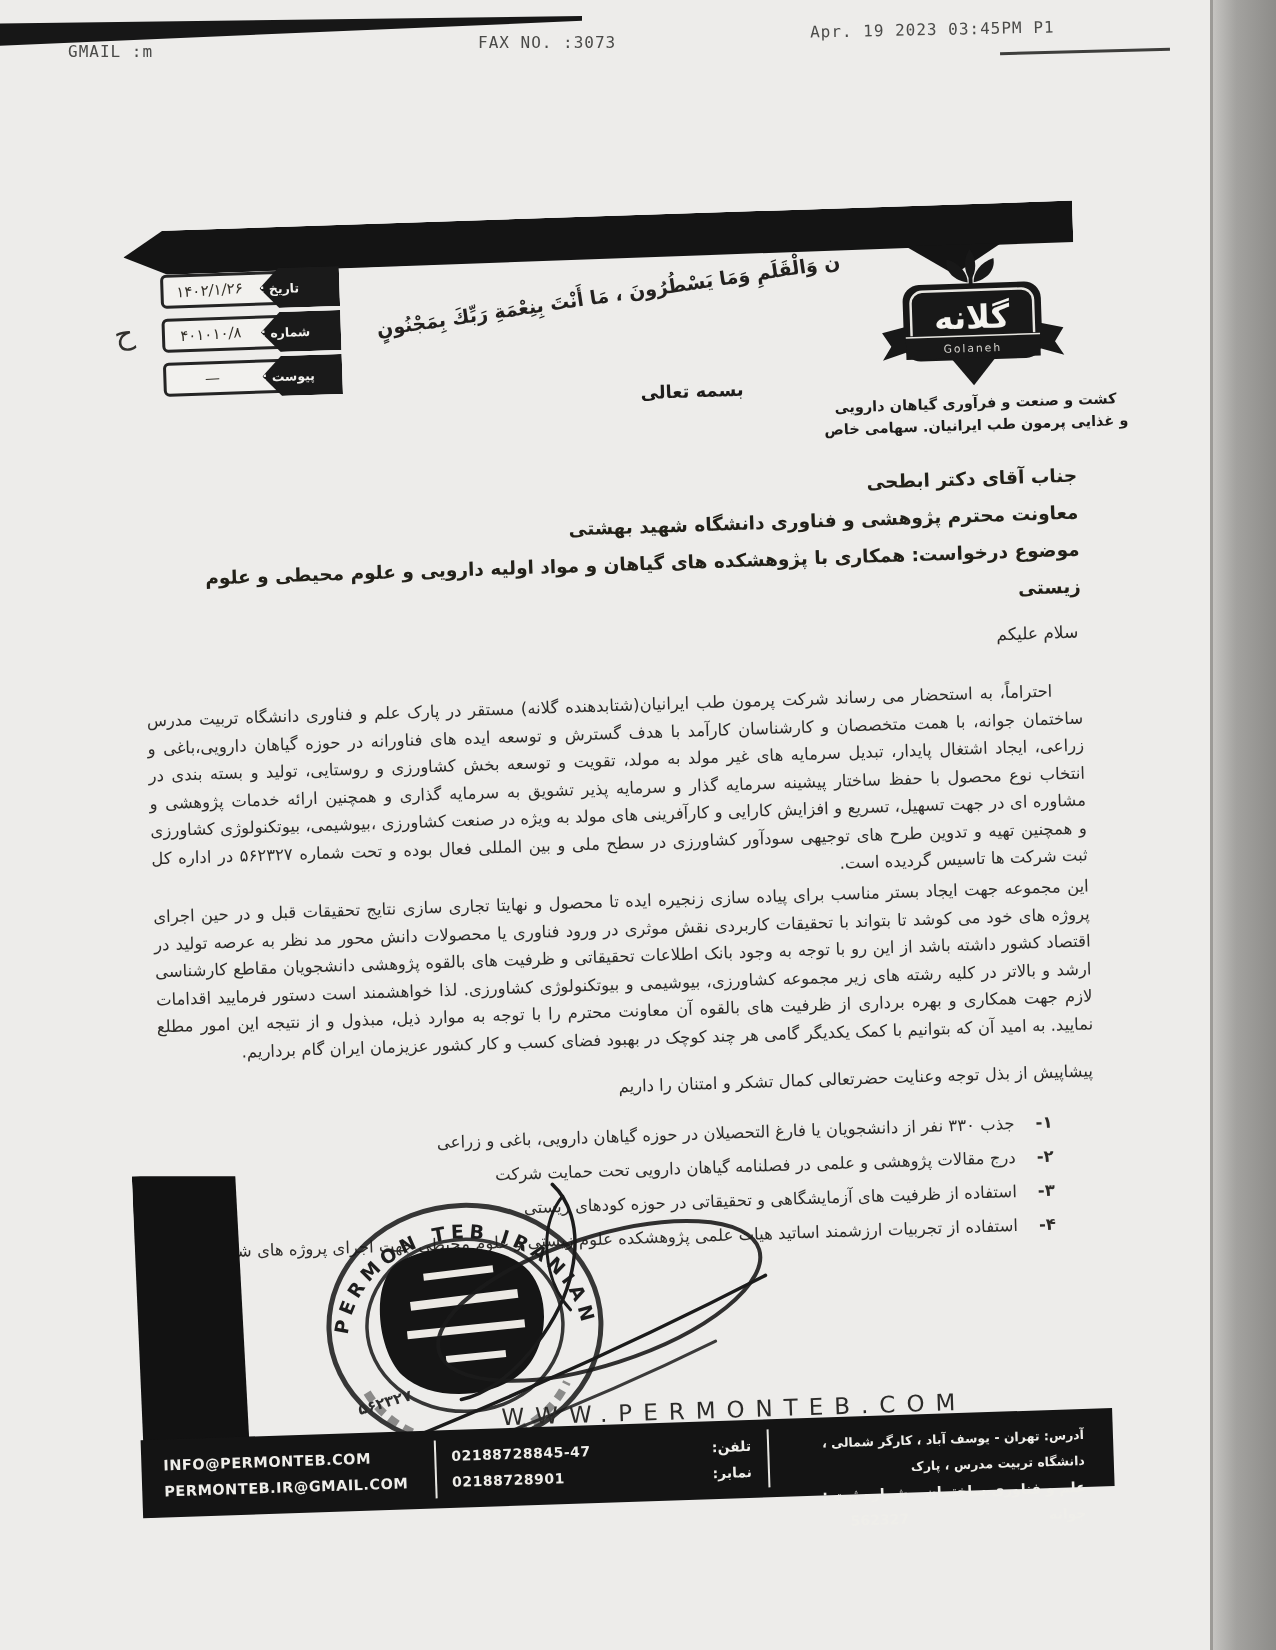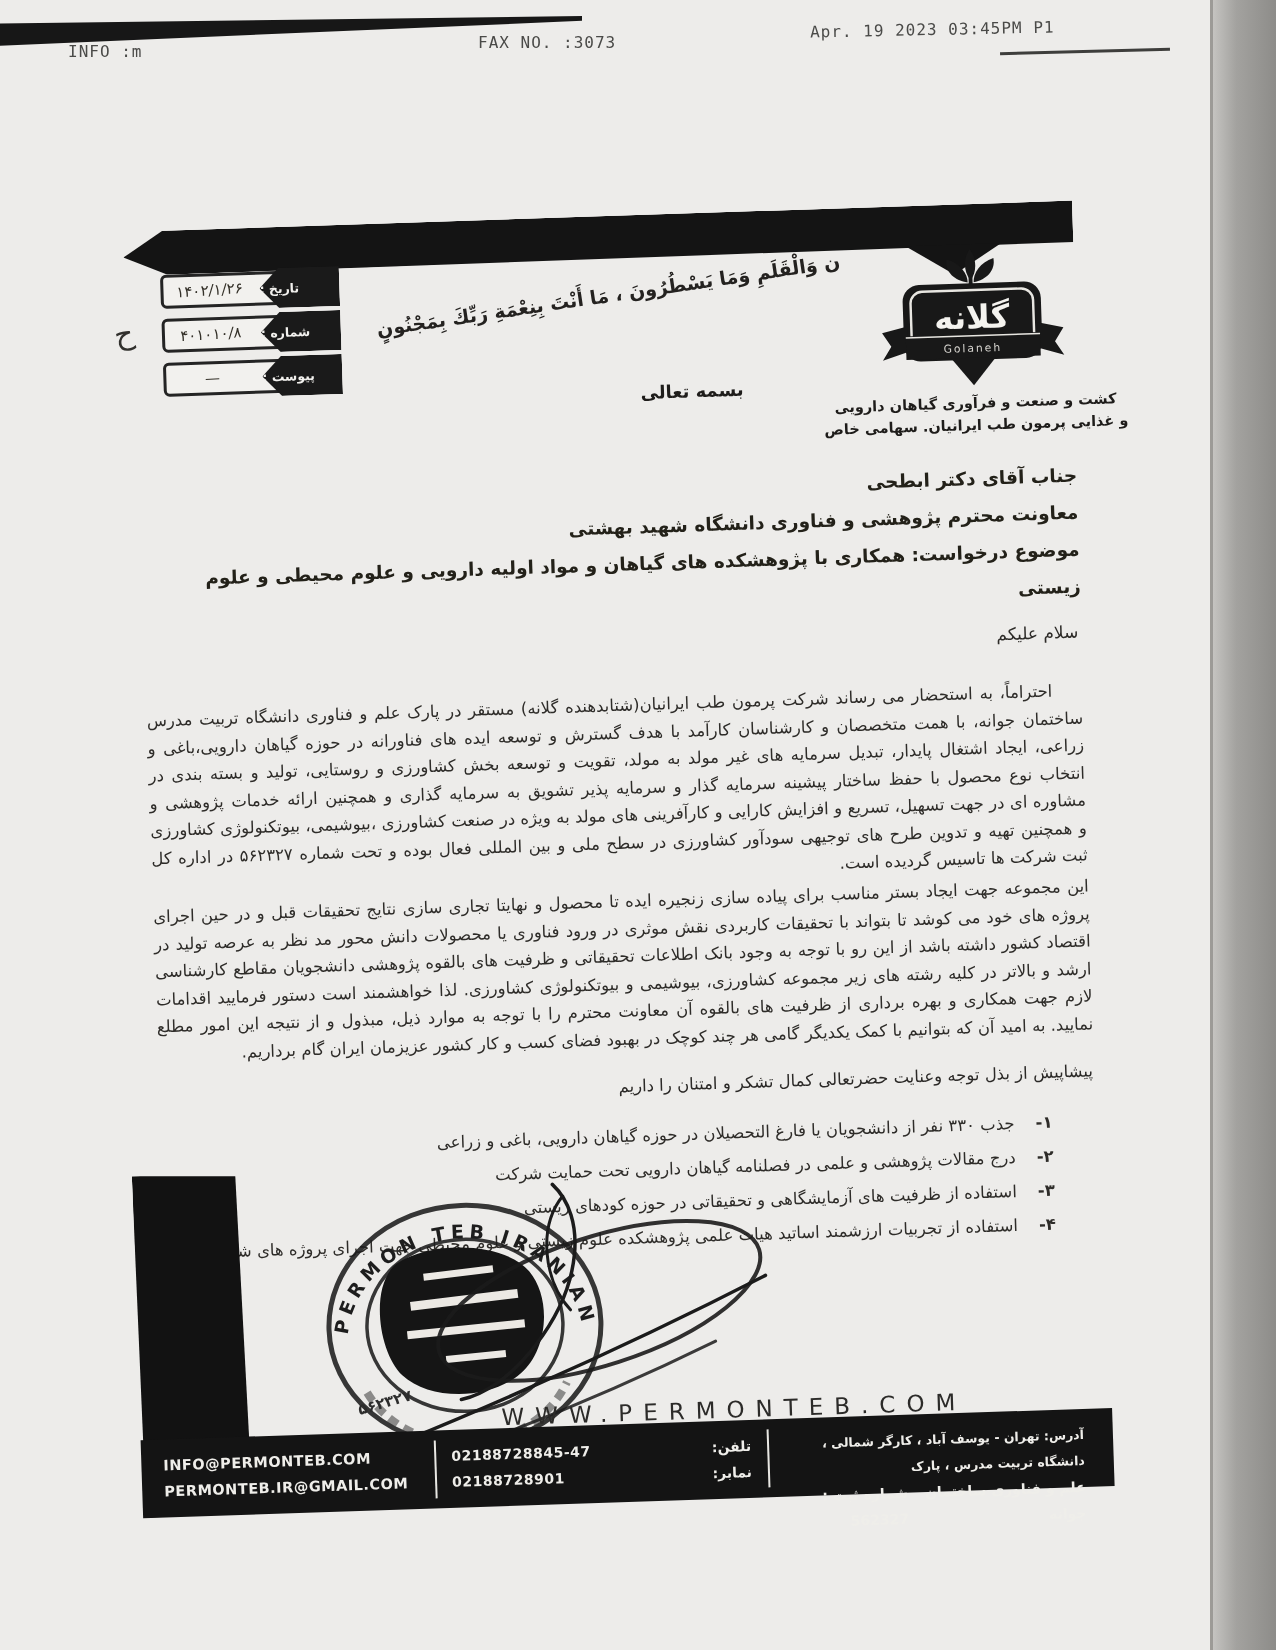--- a/index.html
+++ b/index.html
@@ -77,21 +77,21 @@
   .div1{left:293px;} .div2{left:626px;}
 </style>
 </head>
 <body>
 
 <div class="page">
 
   <div class="scan-edge"></div>
   <div class="top-streak"></div>
 
-  <div class="fax fax-from">INFO :m</div>
+  <div class="fax fax-from">GMAIL :m</div>
   <div class="fax fax-no">FAX NO. :3073</div>
   <div class="fax fax-date">Apr. 19 2023 03:45PM  P1</div>
   <div class="fax-underline"></div>
 
   <div class="letter">
 
     <div class="band"></div>
     <div class="band-notch"></div>
 
     <div class="fields">

